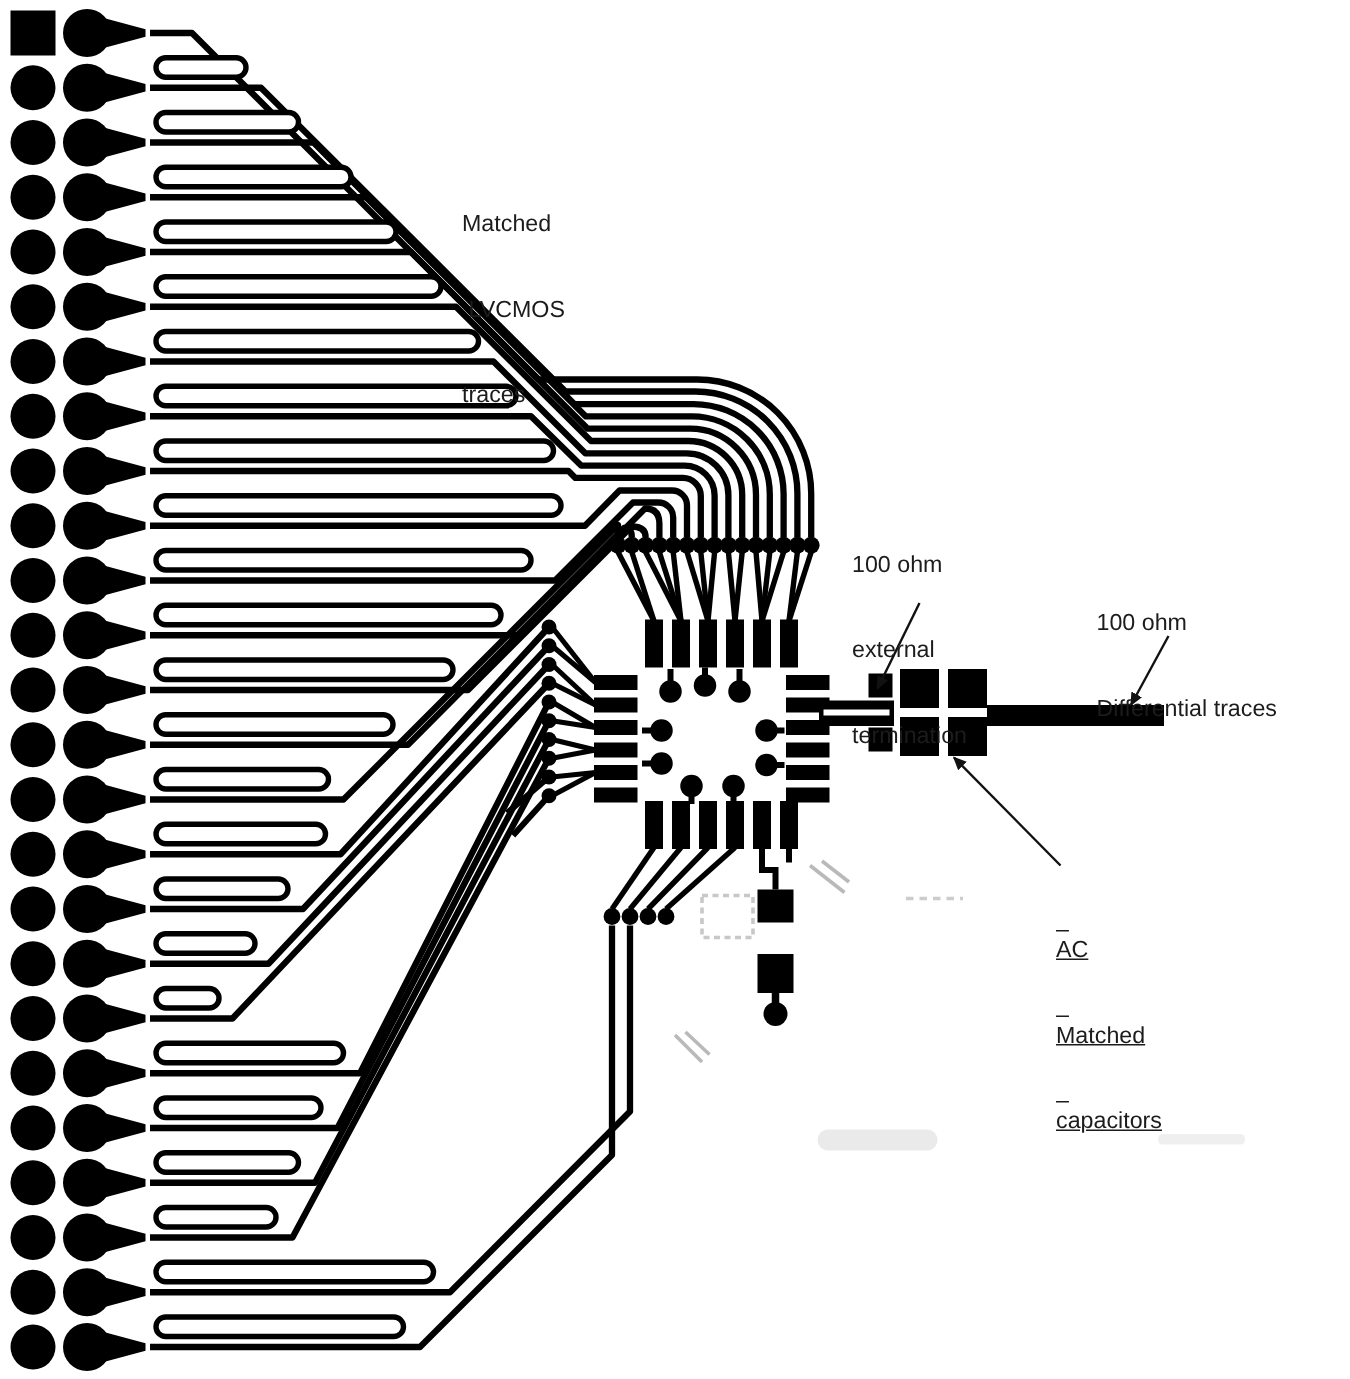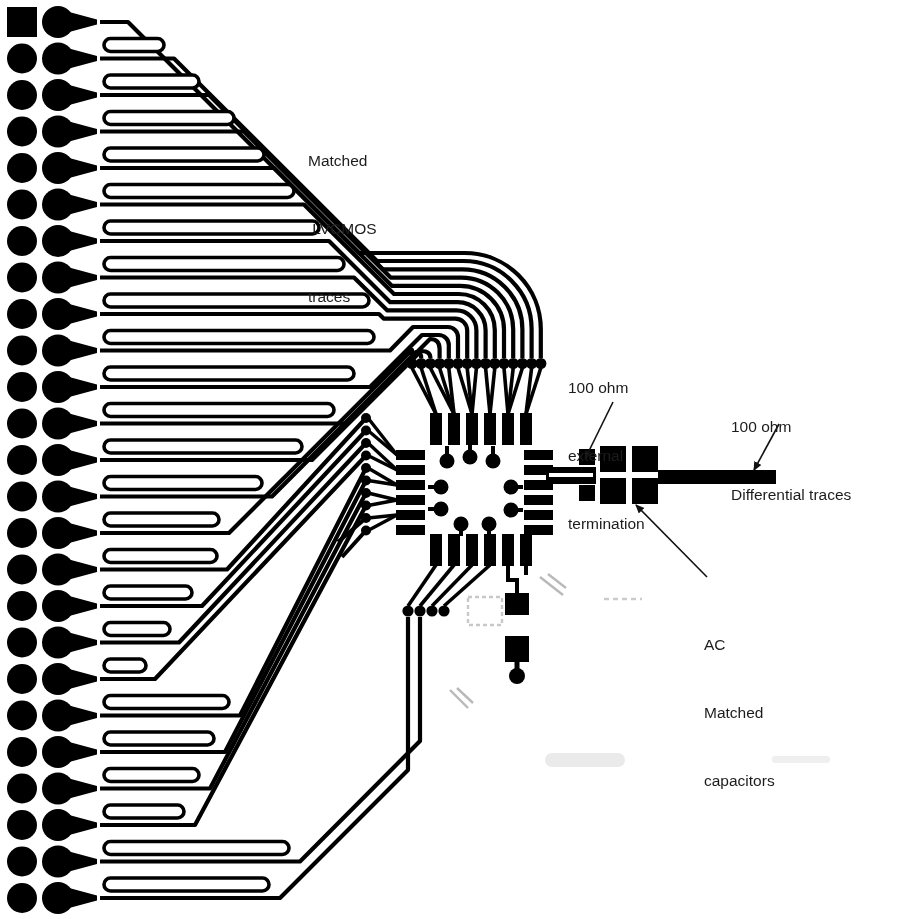--- a/index.html
+++ b/index.html
@@ -1,23 +1,23 @@
 <!DOCTYPE html>
 <html><head>
 <meta charset="utf-8">
 <style>
   html,body{margin:0;padding:0;background:#fff;}
   .stage{position:relative;width:900px;height:919px;background:#fff;overflow:hidden;}
   .stage svg{position:absolute;left:0;top:0;}
   .lbl{position:absolute;font:15.5px/19px "Liberation Sans",sans-serif;color:#1c1c1c;white-space:pre;}
-  .lbl span{display:block;margin-top:11px;}
+  .lbl span{display:block;}
   #lbl-matched{left:308px;top:102px;}
   #lbl-term{left:568px;top:329px;}
   #lbl-diff{left:731px;top:368px;}
-  #lbl-cap{left:704px;top:586px;}
+  #lbl-cap{left:704px;top:586px;text-decoration:underline;}
 </style>
 </head>
 <body>
 
 <div class="stage">
 <svg width="900" height="919" viewBox="0 0 900 919">
   <defs>
     <marker id="ah" markerWidth="10" markerHeight="10" refX="8" refY="4" orient="auto" markerUnits="userSpaceOnUse">
       <path d="M0,0 L9,4 L0,8 z" fill="#111"></path>
     </marker>

